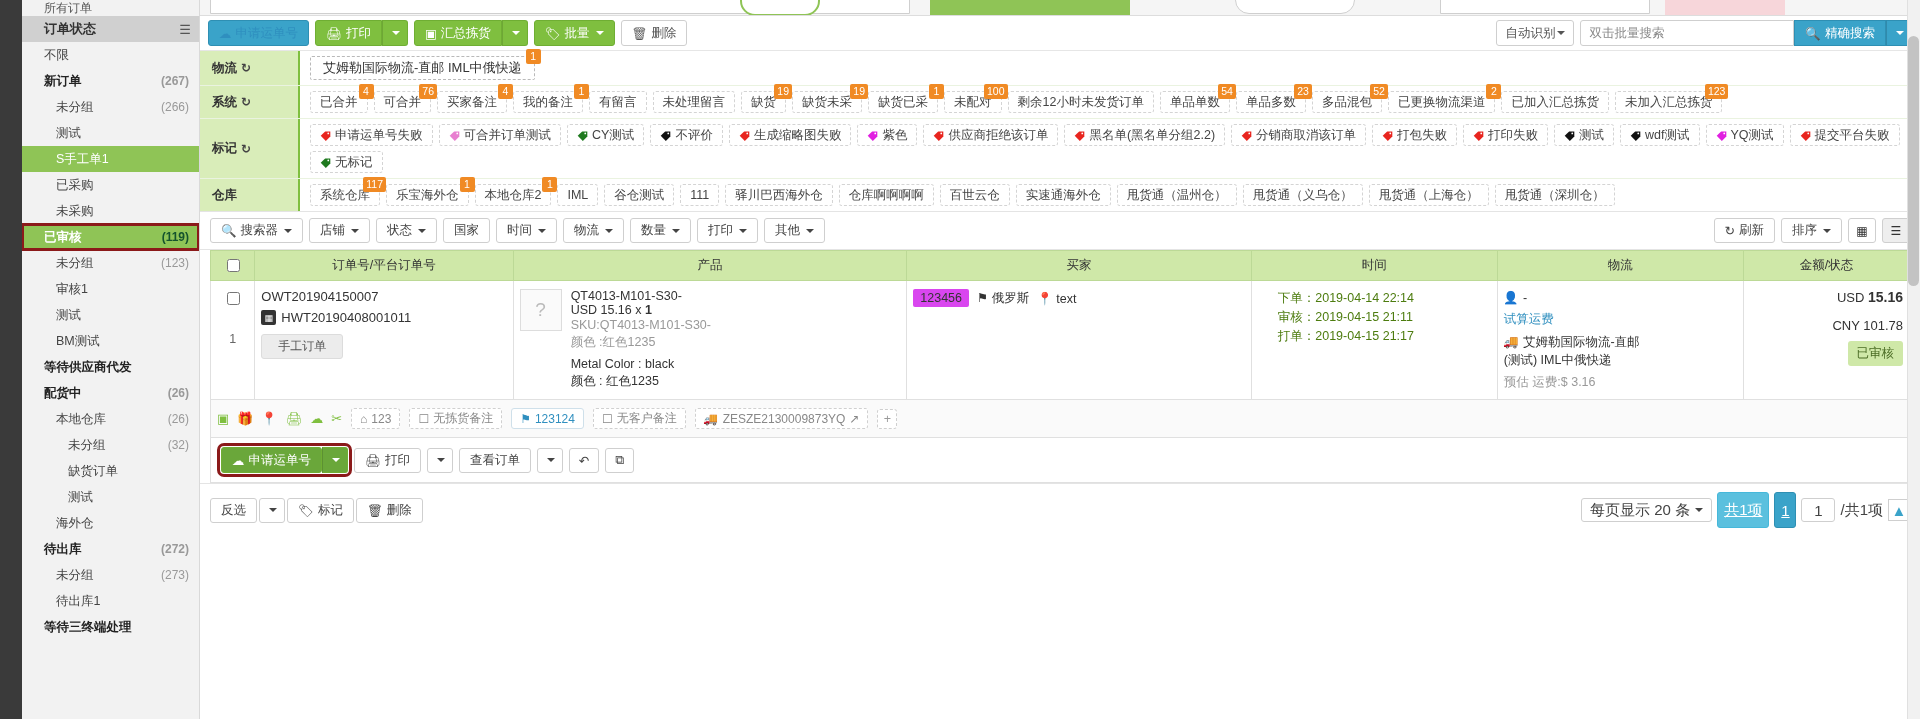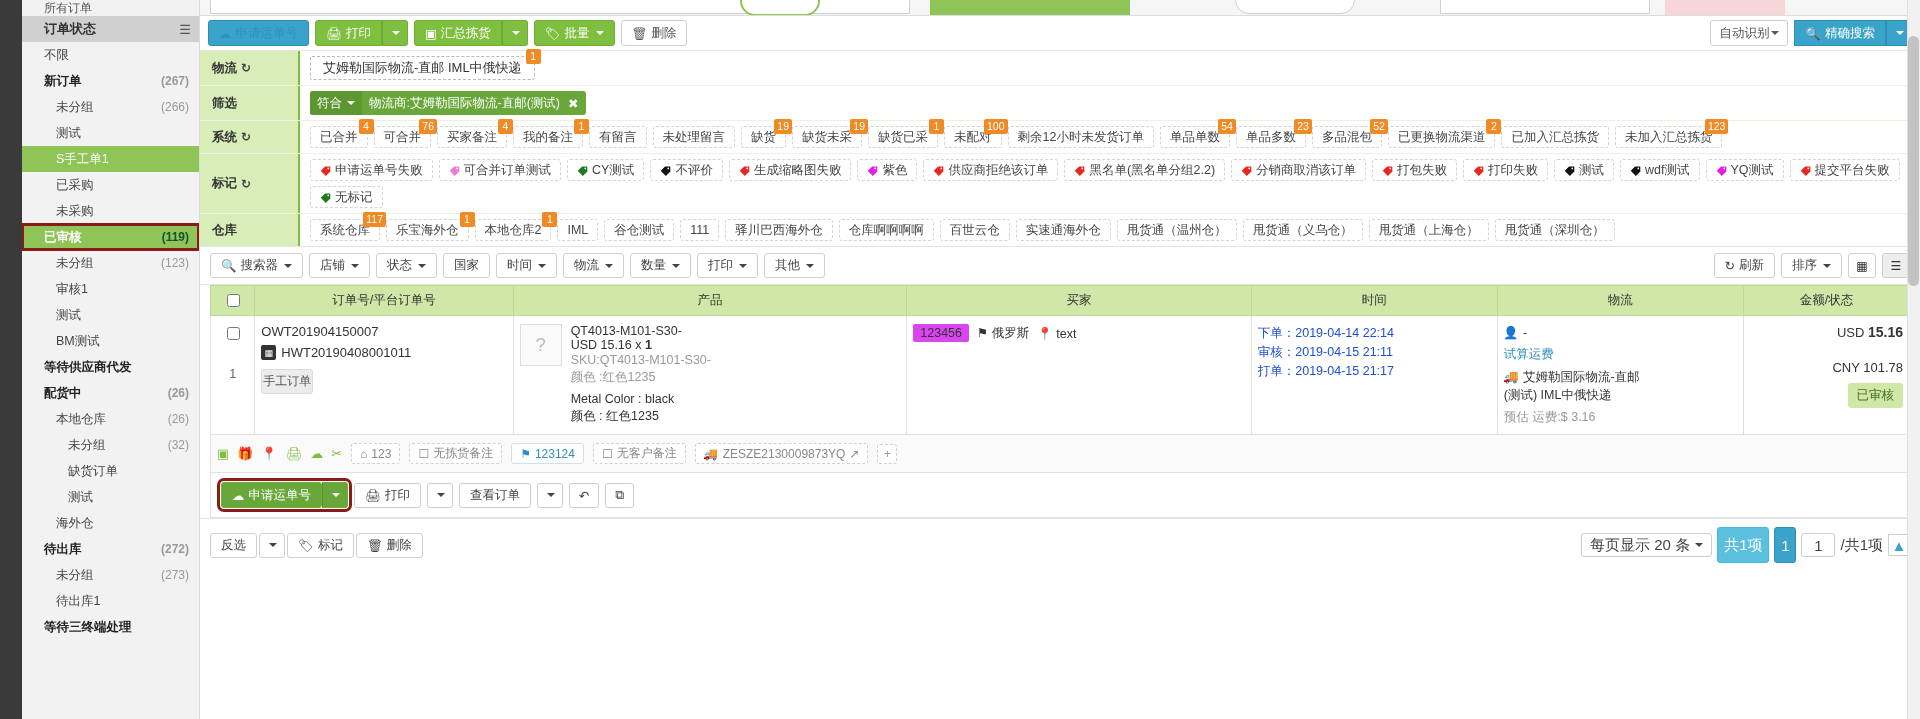--- a/index.html
+++ b/index.html
@@ -125,32 +125,32 @@
   .buyercol { width:280px; }
   .timecol { width:200px; }
   .logicol { width:200px; }
   .amtcol { width:135px; }
   input[type=checkbox] { width:13px; height:13px; }
   .ordno { color:#333; font-size:13px; margin-bottom:6px; }
   .platno { display:flex; align-items:center; gap:5px; color:#333; font-size:13px; }
   .platico { width:15px;height:15px;background:#333;color:#fff;font-size:9px;
              display:inline-flex;align-items:center;justify-content:center;border-radius:2px;}
   .manualtag { display:inline-block; margin-top:9px; background:#ececec; border:1px solid #dcdcdc;
-               border-radius:3px; padding:3px 1px; color:#555; font-size:12px; }
+               border-radius:3px; padding:3px 16px; color:#555; font-size:12px; }
   .thumb { width:42px;height:42px;border:1px solid #ddd;background:#fafafa; color:#bbb;
            display:inline-flex;align-items:center;justify-content:center;font-size:19px;
            float:left; margin-right:9px; }
   .pname { color:#333; }
   .psub { color:#999; line-height:17px; }
   .pbold { font-weight:bold; color:#333; }
   .pdark { color:#333; line-height:17px; }
   .bq { background:#d946ef; border-radius:2px; padding:2px 7px; color:#333; display:inline-block;}
   .bflag { color:#333; }
   .blue { color:#2f8fbf; }
-  .tline { color:#1d4ed8; line-height:19px; }
+  .tline { color:#4d7c0f; line-height:19px;margin-left:20px; }
   .logi-line { line-height:18px; }
   .logi-grey { color:#999; }
   .amt { text-align:right; }
   .amt .usd { font-size:13px; color:#333; }
   .amt .usdnum { font-weight:bold; font-size:14px; }
   .statusbadge { display:inline-block; background:#cfe8a8; color:#4a6b24; border-radius:3px;
                  padding:4px 9px; font-size:12.5px; margin-top:8px; }
 
   
   .subrow td { background:#fafafa; }
@@ -166,21 +166,21 @@
                border:1px solid #e0e0e0; border-top:none; }
   .redbox { outline:3px solid #8b1a1a; outline-offset:1px; border-radius:3px; display:inline-flex;}
 
   
   .bottombar { display:flex; align-items:center; gap:2px; padding:8px 10px; background:#fff;
                border-top:1px solid #e4e4e4; }
   .pager { margin-left:auto; display:flex; align-items:center; gap:5px; font-size:15px; color:#444;}
   .pagerbox { border:1px solid #cfcfcf; height:24px; display:inline-flex; align-items:center;
               padding:0 8px; border-radius:3px; background:#fff; }
   .pagenum { background:#3aa3c9; color:#fff; border:1px solid #2e8fb3; height:36px;
-             min-width:22px; display:inline-flex;align-items:center;justify-content:center;border-radius:3px;}
+             min-width:22px; display:inline-flex;align-items:center;justify-content:center;border-radius:3px;text-decoration:underline;}
   .pagenum.sky { background:#5bc0de; border-color:#46b8da; }
   .pgcell { border:1px solid #cfcfcf; height:24px; min-width:34px; display:inline-flex;
             align-items:center; justify-content:center; background:#fff; border-radius:3px; }
   .scrollup { width:22px;height:22px;border:1px solid #cfcfcf;background:#fff;
               display:inline-flex;align-items:center;justify-content:center;color:#3aa3c9; }
   .vscroll { position:absolute; right:0; top:0; width:13px; height:719px; background:#f1f1f1;
              border-left:1px solid #e0e0e0; }
   .vthumb { position:absolute; right:1px; top:36px; width:11px; height:250px; background:#c3c3c3;
             border-radius:6px; }
 </style>
@@ -335,55 +335,41 @@
       <div class="btn white">
         <span>🗑</span>
         <span>删除</span>
       </div>
 
       <div class="tb-right">
         <div class="sel-box">
           <span>自动识别</span>
           <span class="caret"></span>
         </div>
+        <div class="search-input">双击批量搜索</div>
         <div class="search-btn">
           <span>🔍</span>
           <span>精确搜索</span>
         </div>
         <div class="search-arrow">
             <span class="caret"></span>
           </div>
       </div>
     </div>
 
     <div class="fpanel" id="fpanel">
         <div class="frow">
           <div class="flabel">
             <span>物流</span>
             <span class="rf">↻</span>
           </div>
           <div class="fbody">
             <span class="lgchip" style="position: relative;">
               <span>艾姆勒国际物流-直邮 IML中俄快递</span>
               <span class="badge">1</span>
-            </span>
-          </div>
-        </div>
-        <div class="frow">
-          <div class="flabel">
-            <span>筛选</span>
-          </div>
-          <div class="fbody">
-            <span class="greenpill">
-              <span class="lft">
-                <span>符合</span>
-                <span class="caret"></span>
-              </span>
-              <span class="mid">物流商:艾姆勒国际物流-直邮(测试)</span>
-              <span class="x">✖</span>
             </span>
           </div>
         </div>
         <div class="frow">
           <div class="flabel">
             <span>系统</span>
             <span class="rf">↻</span>
           </div>
           <div class="fbody">
             <span class="chip plain">
@@ -762,21 +748,21 @@
               <div class="logi-line">
                 <span>(测试) IML中俄快递</span>
               </div>
               <div class="logi-line logi-grey" style="margin-top:4px;">预估 运费:$ 3.16</div>
             </td>
             <td class="amt">
               <div class="usd">
                 <span>USD</span>
                 <span class="usdnum">15.16</span>
               </div>
-              <div class="usd" style="margin-top:20px;">
+              <div class="usd" style="margin-top:13px;">
                 <span>CNY</span>
                 <span>101.78</span>
               </div>
               <div>
                 <span class="statusbadge">已审核</span>
               </div>
             </td>
           </tr>
           <tr class="subrow">
             <td colspan="7">

